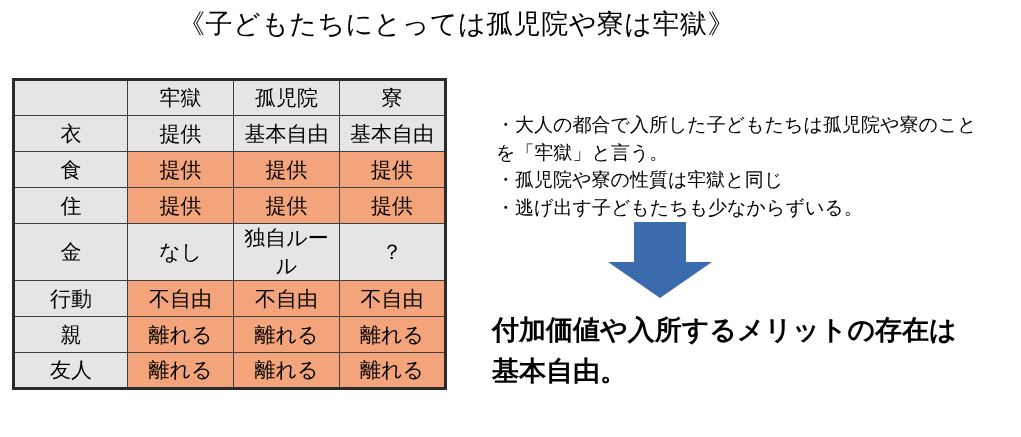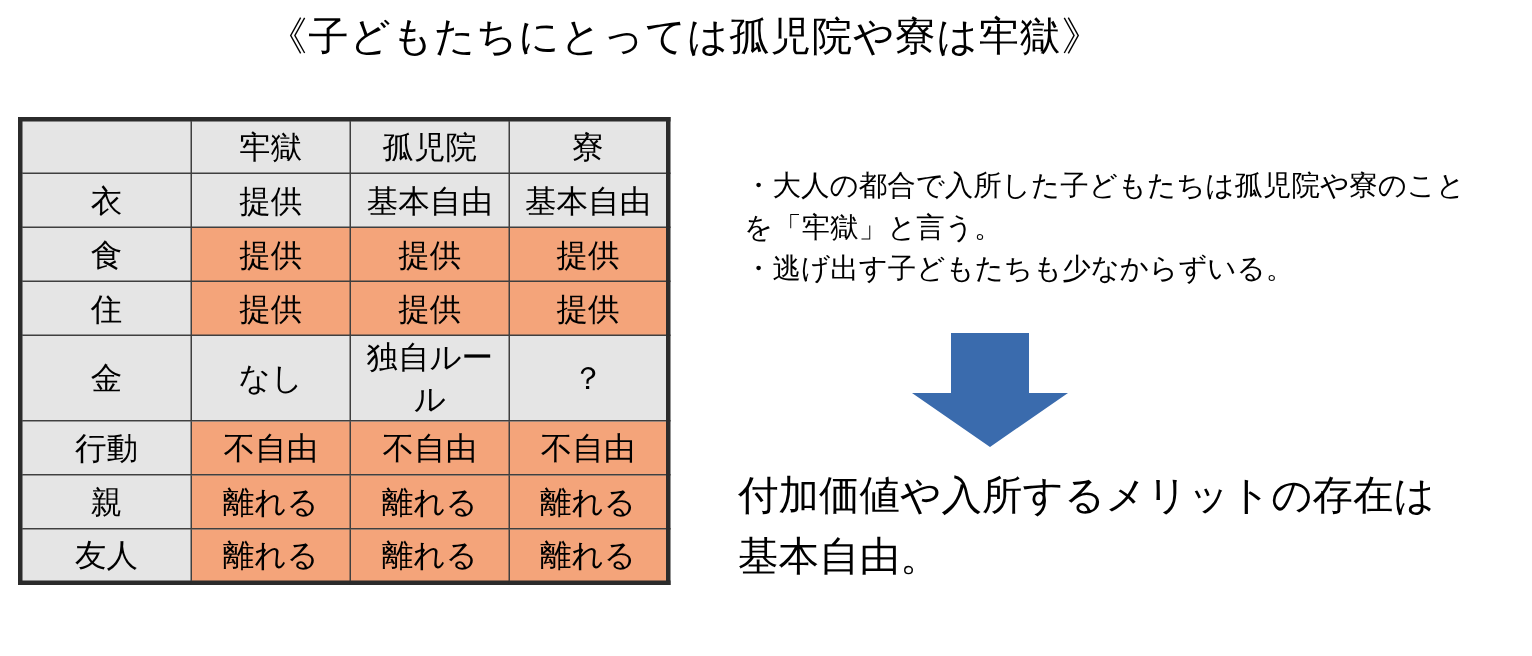--- a/index.html
+++ b/index.html
@@ -105,20 +105,21 @@
     height: 76px;
   }
 
   #conclusion {
     position: absolute;
     left: 492px;
     top: 310px;
     width: 520px;
     font-size: 27px;
     line-height: 1.5;
+    font-weight: bold;
   }
   #conclusion div {
     white-space: nowrap;
   }
 </style>
 </head>
 <body>
 
 <div id="title">《子どもたちにとっては孤児院や寮は牢獄》</div>
 
@@ -187,20 +188,21 @@
         <td class="hl">離れる</td>
       </tr>
 
     </tbody>
   </table>
 </div>
 
 <div id="notes">
   <div class="note-line">・大人の都合で入所した子どもたちは孤児院や寮のこと</div>
   <div class="note-line">を「牢獄」と言う。</div>
+  <div class="note-line">・孤児院や寮の性質は牢獄と同じ</div>
   <div class="note-line">・逃げ出す子どもたちも少なからずいる。</div>
 </div>
 
 <div id="arrow">
   <svg width="112" height="76" viewBox="0 0 112 76" xmlns="http://www.w3.org/2000/svg">
     <polygon points="30,0 82,0 82,40 108,40 56,76 4,40 30,40" fill="#3a6bad"></polygon>
   </svg>
 </div>
 
 <div id="conclusion">

